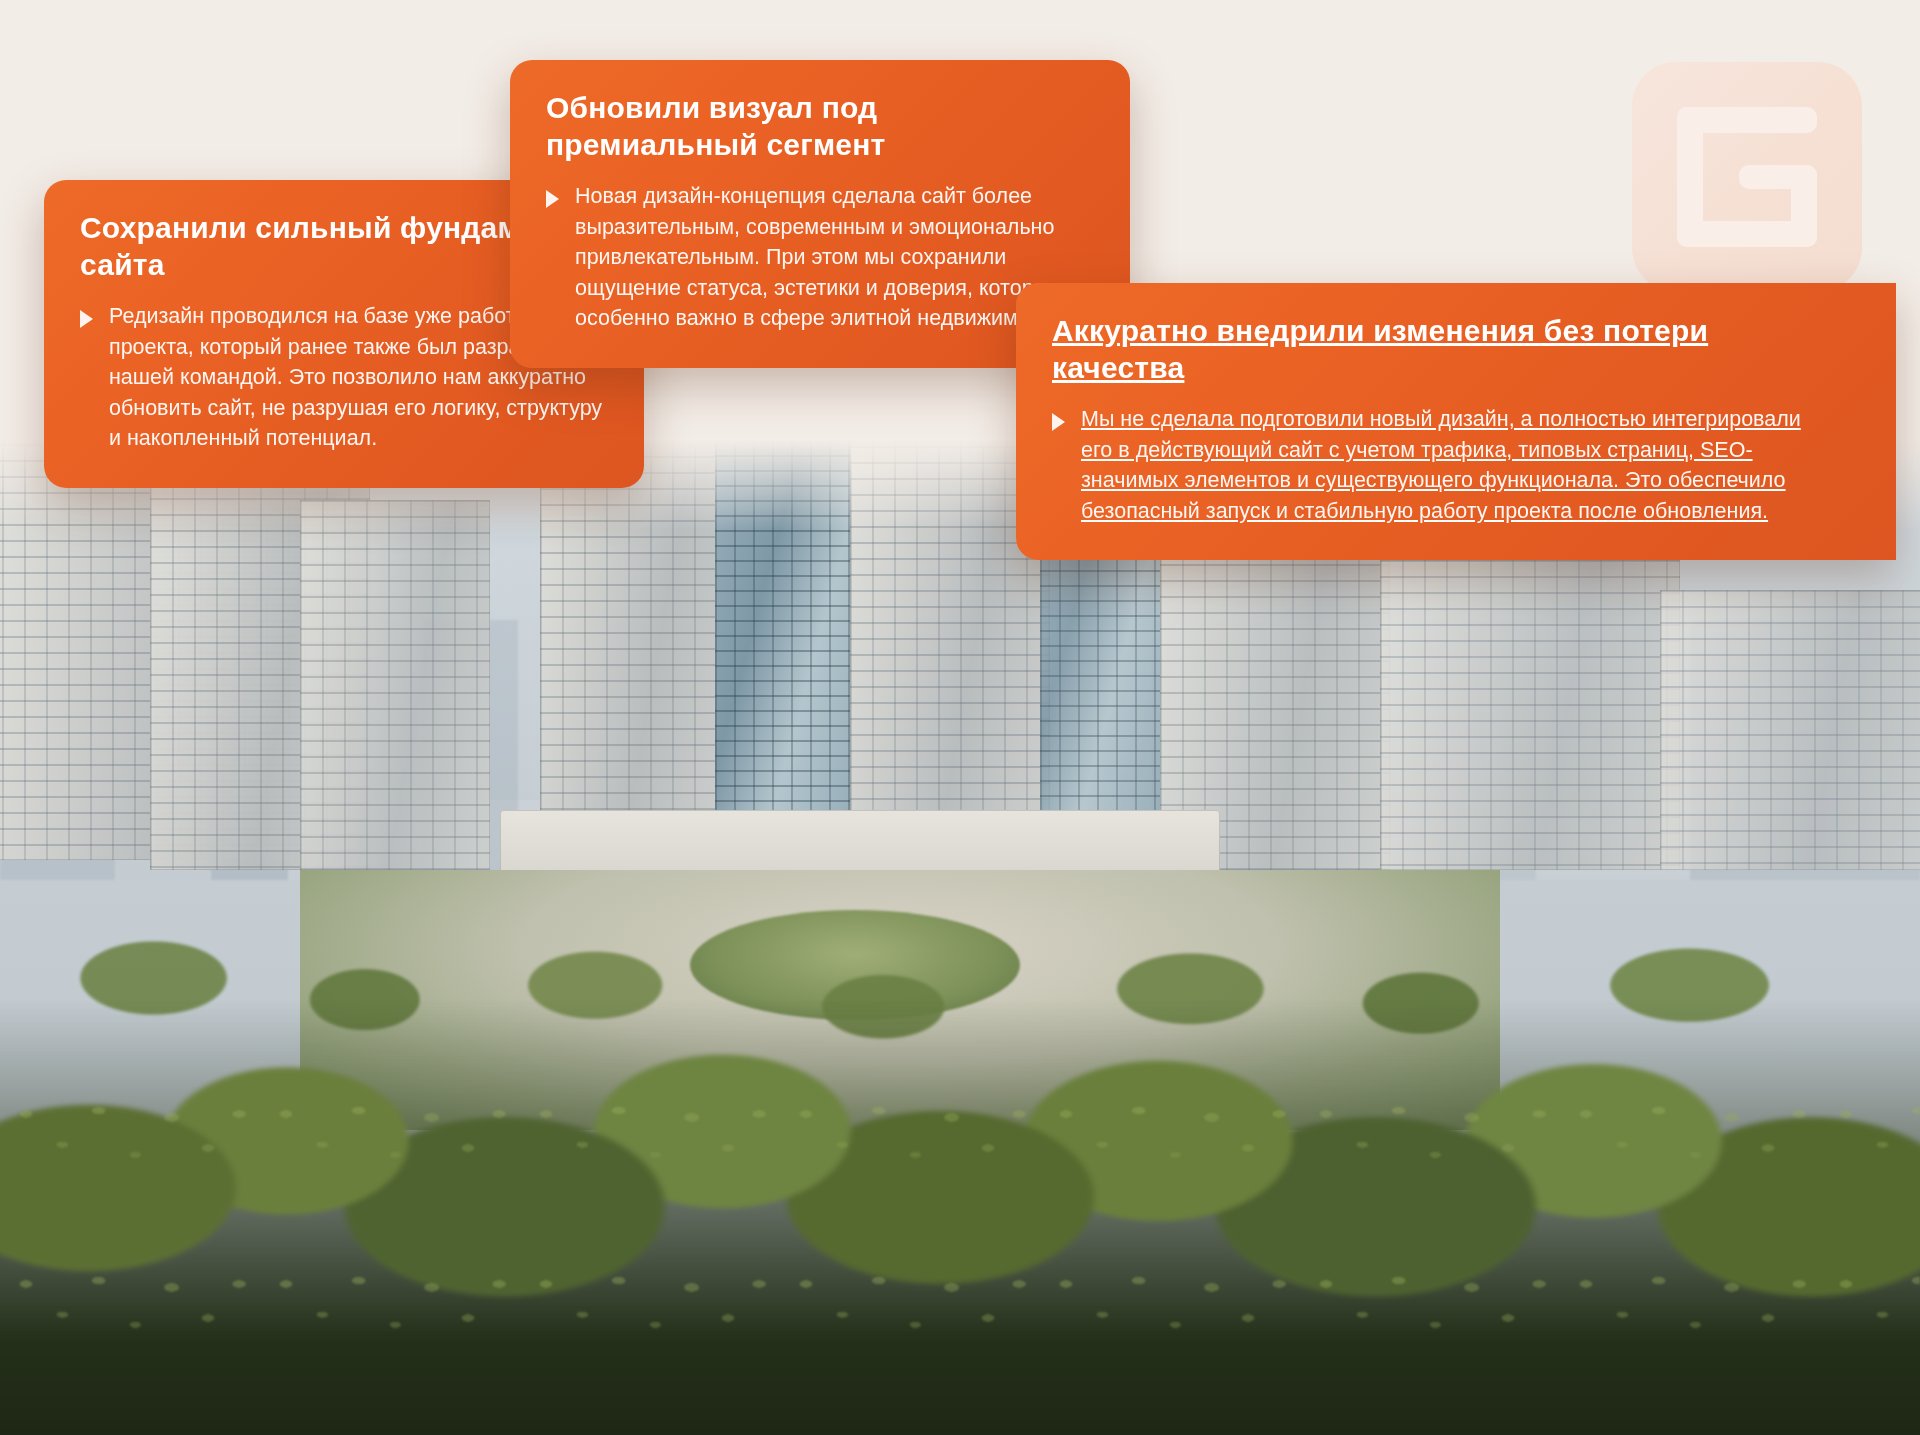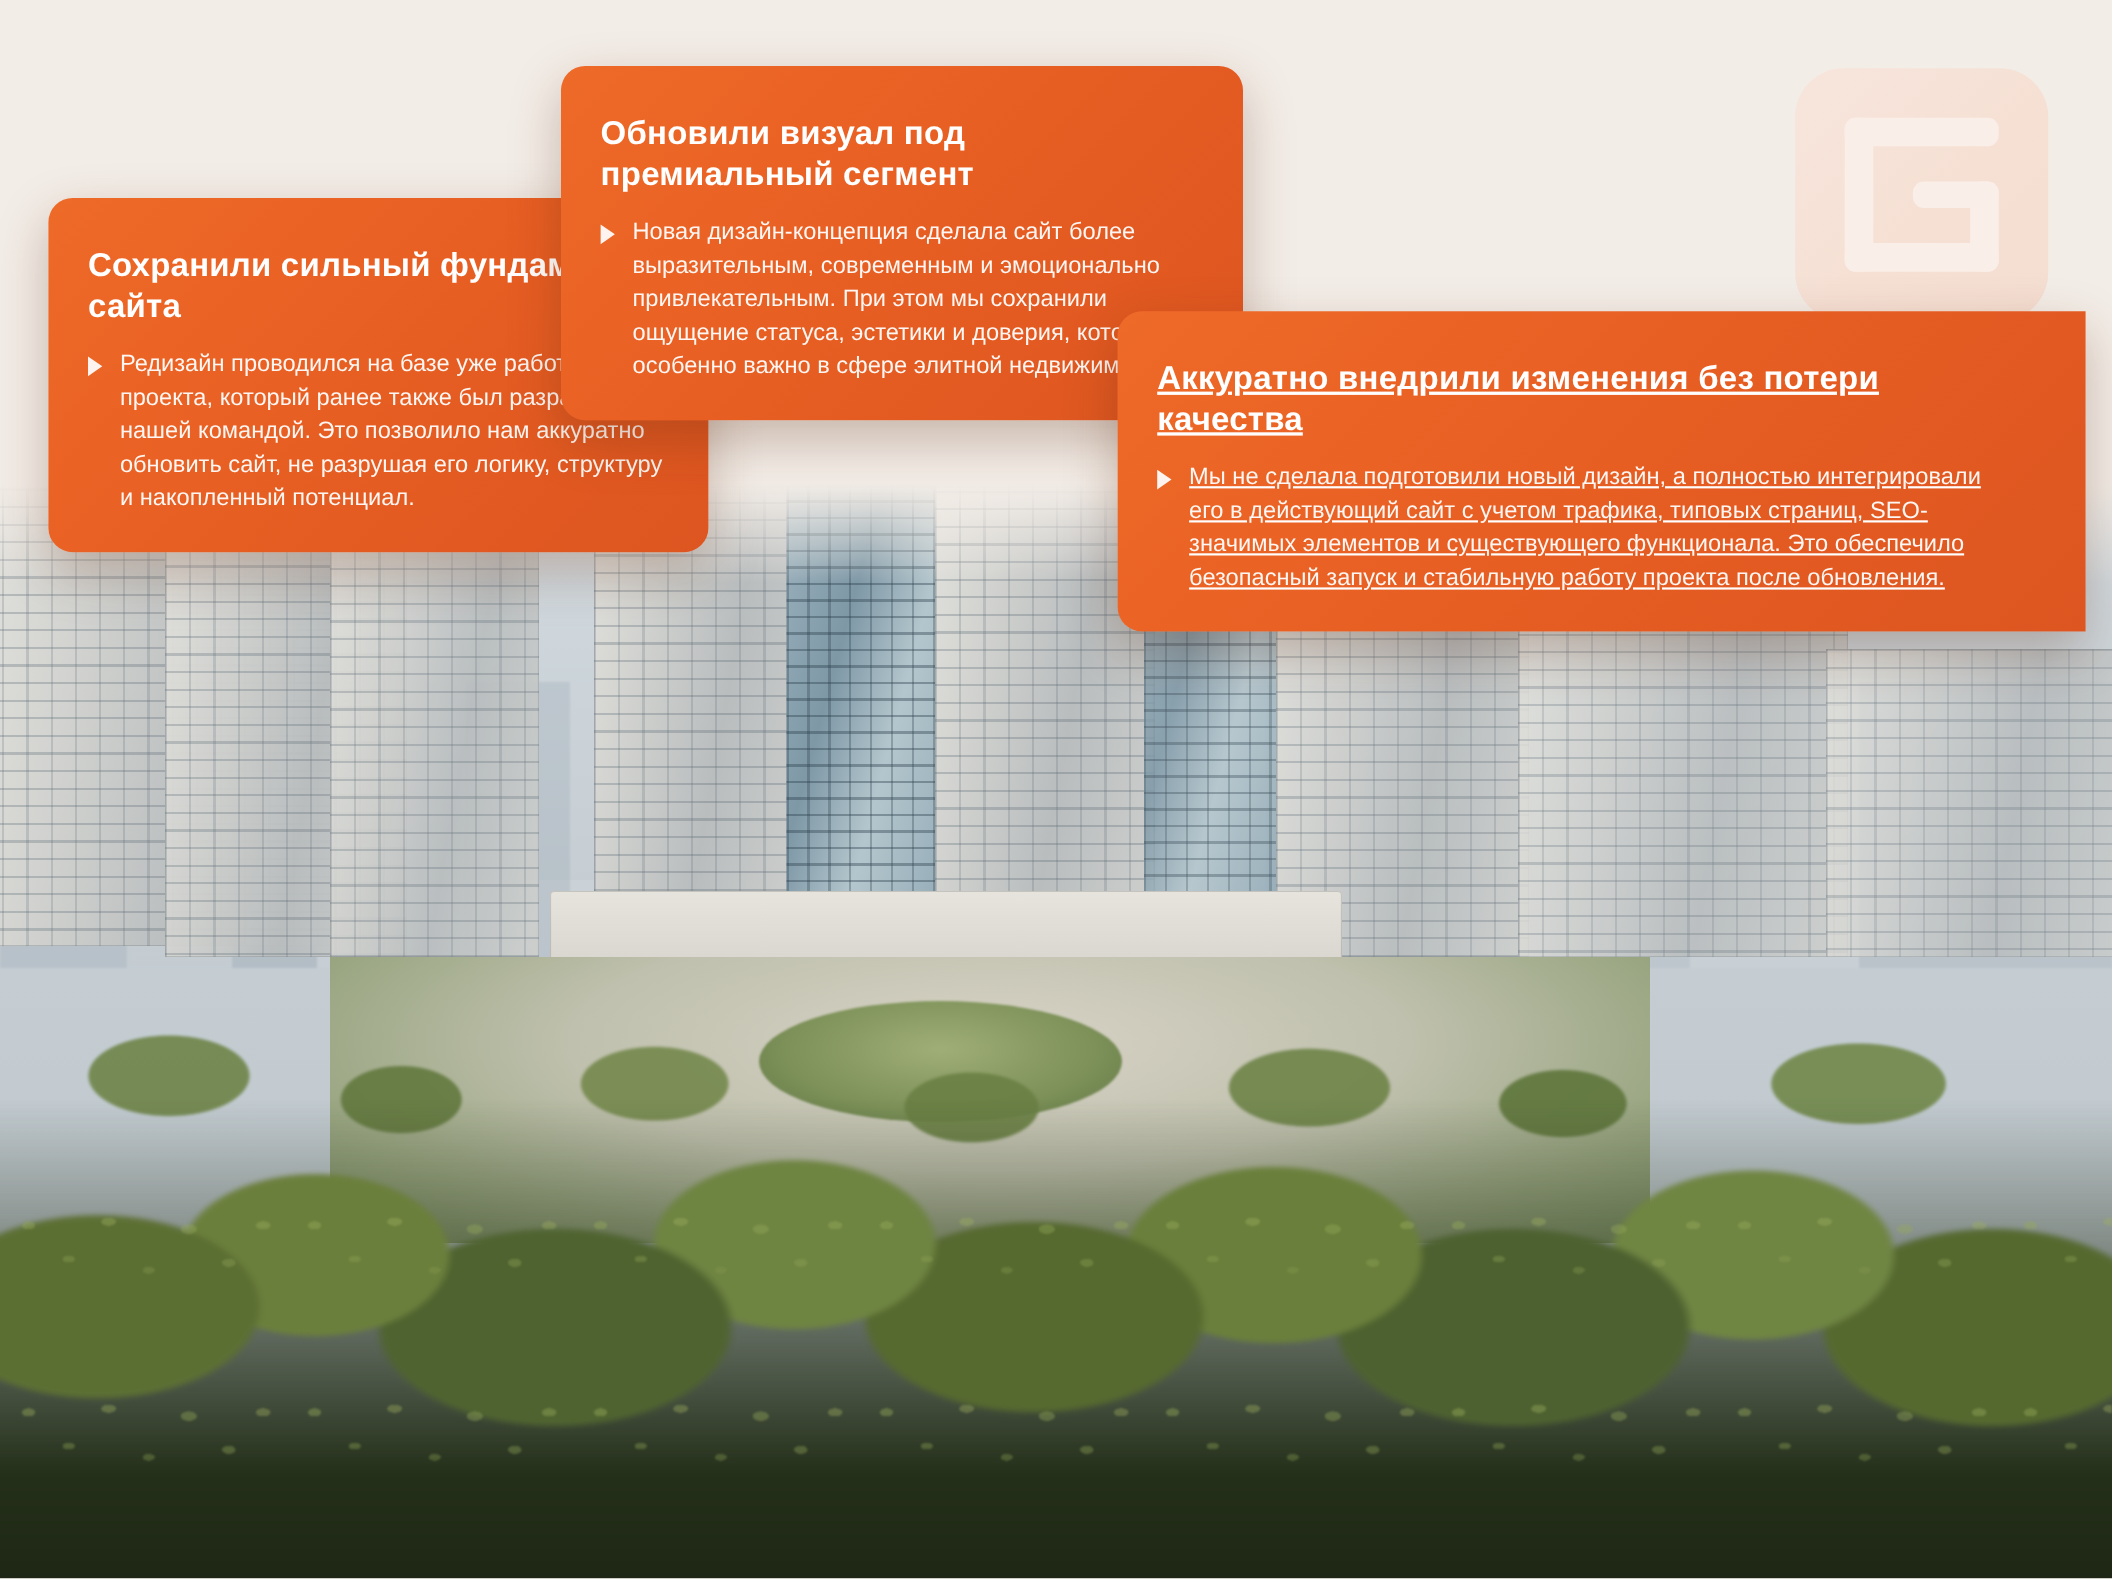--- a/index.html
+++ b/index.html
@@ -167,21 +167,21 @@
     position: absolute;
     background: #faeee8;
     border-radius: 10px;
   }
 
   
   .card {
     position: absolute;
     border-radius: 22px;
     color: #fff;
-    padding: 44px 38px 34px 36px;
+    padding: 30px 38px 34px 36px;
     box-sizing: border-box;
     background: linear-gradient(135deg, #ee6a28 0%, #e85f23 45%, #dd5520 100%);
     box-shadow: 0 18px 46px rgba(90, 40, 15, .28);
   }
   .card h3 {
     margin: 0 0 18px 0;
     font-size: 30px;
     line-height: 1.22;
     font-weight: 700;
     letter-spacing: .2px;

